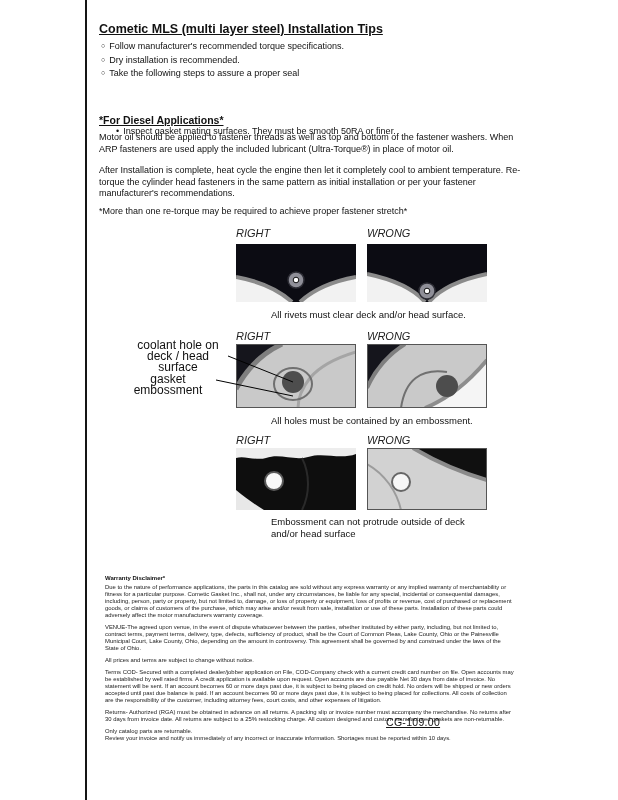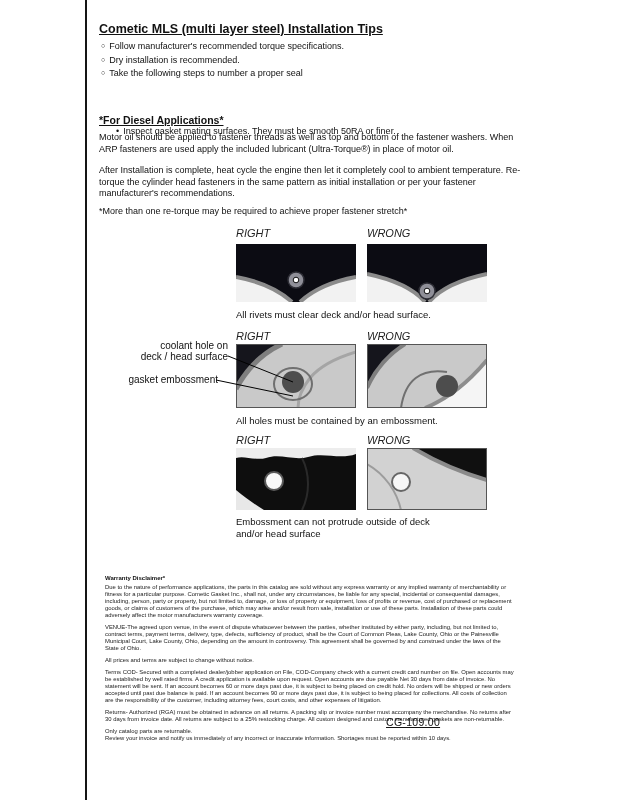--- a/index.html
+++ b/index.html
@@ -16,22 +16,22 @@
   .tips { font-size:9px; line-height:12.5px; }
   .tip, .subtip { white-space:nowrap; }
   .subtip { margin-left:15px;margin-top:44px; }
   .b1::before { content:"○"; font-size:7px; margin-right:4px; position:relative; top:-1px; }
   .b2::before { content:"•"; font-size:9px; margin-right:4px; }
 
   .diesel-h { font-size:10.5px; font-weight:bold;text-decoration:underline; }
   .body { font-size:9px; line-height:11.5px; }
 
   .dlabel { font-size:11px; color:#222;font-style:italic; }
-  .caption { font-size:9.5px; line-height:12px; }
-  .plabel { font-size:10px; line-height:11px; text-align:right; }
+  .caption { font-size:9.5px; line-height:12px;margin-left:35px; }
+  .plabel { font-size:12px; line-height:11px; text-align:center; }
 
   .panel { display:block; }
 
   .disc { width:410px; }
   .disc-h { font-size:6px; font-weight:bold; margin:0 0 3px 0; }
   .disc p { font-size:5.9px; line-height:7px; margin:0 0 5px 0; color:#222; }
   .disc p.tight { margin-bottom:0; }
 
   .footer { font-size:10.5px; letter-spacing:0.3px; }
 </style>
@@ -39,21 +39,21 @@
 <body>
 
 <div class="page">
   <div class="left-rule"></div>
 
   <div class="abs title" style="left:99px; top:22px;">Cometic MLS (multi layer steel) Installation Tips</div>
 
   <div class="abs tips" style="left:101px; top:40px; width:440px;">
     <div class="tip b1"><span>Follow manufacturer's recommended torque specifications.</span></div>
     <div class="tip b1"><span>Dry installation is recommended.</span></div>
-    <div class="tip b1"><span>Take the following steps to number a proper seal</span></div>
+    <div class="tip b1"><span>Take the following steps to assure a proper seal</span></div>
     <div class="subtip b2"><span>Inspect gasket mating surfaces.  They must be smooth 50RA or finer.</span></div>
   </div>
 
   <div class="abs diesel-h" style="left:99px; top:114px;">*For Diesel Applications*</div>
   <div class="abs body" style="left:99px; top:165px; width:436px;">After Installation is complete, heat cycle the engine then let it completely cool to ambient temperature. Re-torque the cylinder head fasteners in the same pattern as initial installation or per your fastener manufacturer's recommendations.</div>
   <div class="abs body" style="left:99px; top:132px; width:430px;">Motor oil should be applied to fastener threads as well as top and bottom of the fastener washers. When ARP fasteners are used apply the included lubricant (Ultra-Torque®) in place of motor oil.</div>
   <div class="abs body" style="left:99px; top:206px; width:436px;">*More than one re-torque may be required to achieve proper fastener stretch*</div>
 
   <div class="abs dlabel" style="left:236px; top:227px; width:120px;">RIGHT</div>
   <div class="abs dlabel" style="left:367px; top:227px; width:120px;">WRONG</div>

